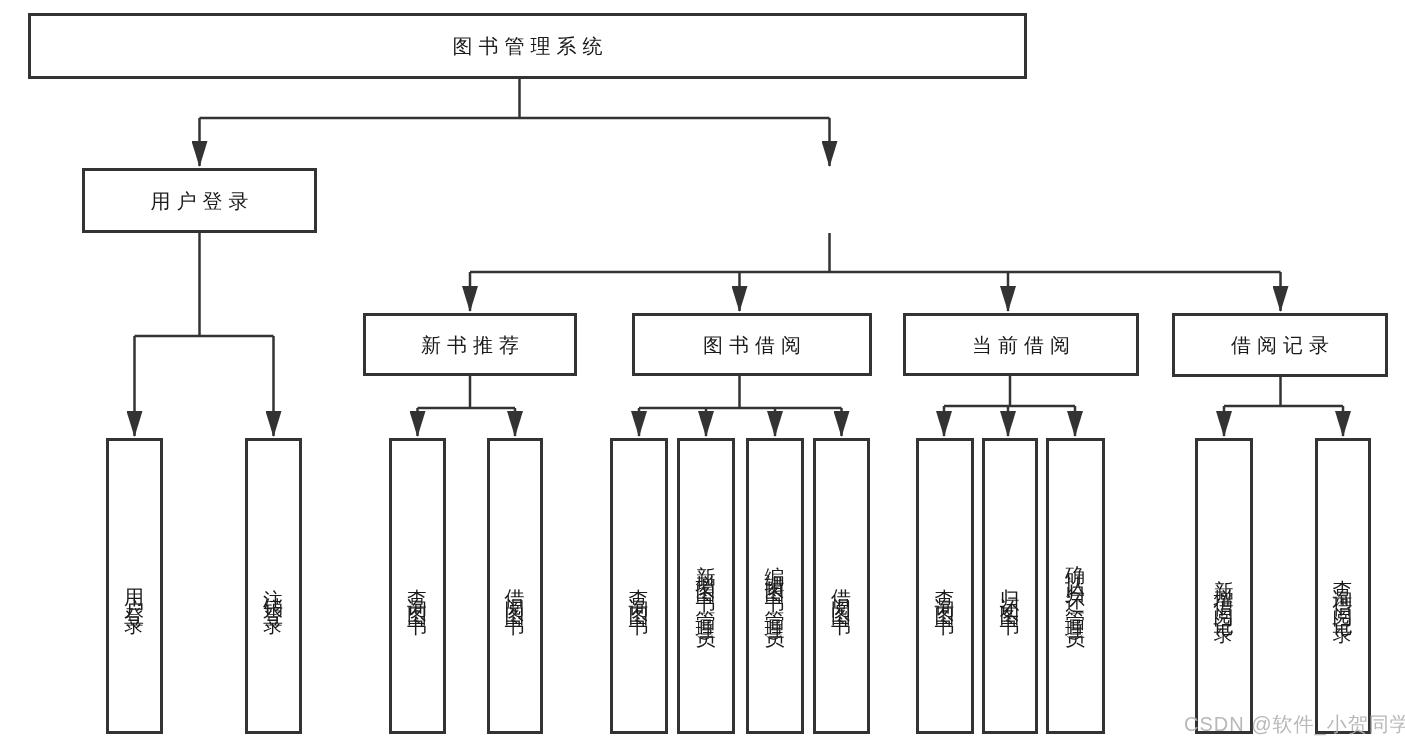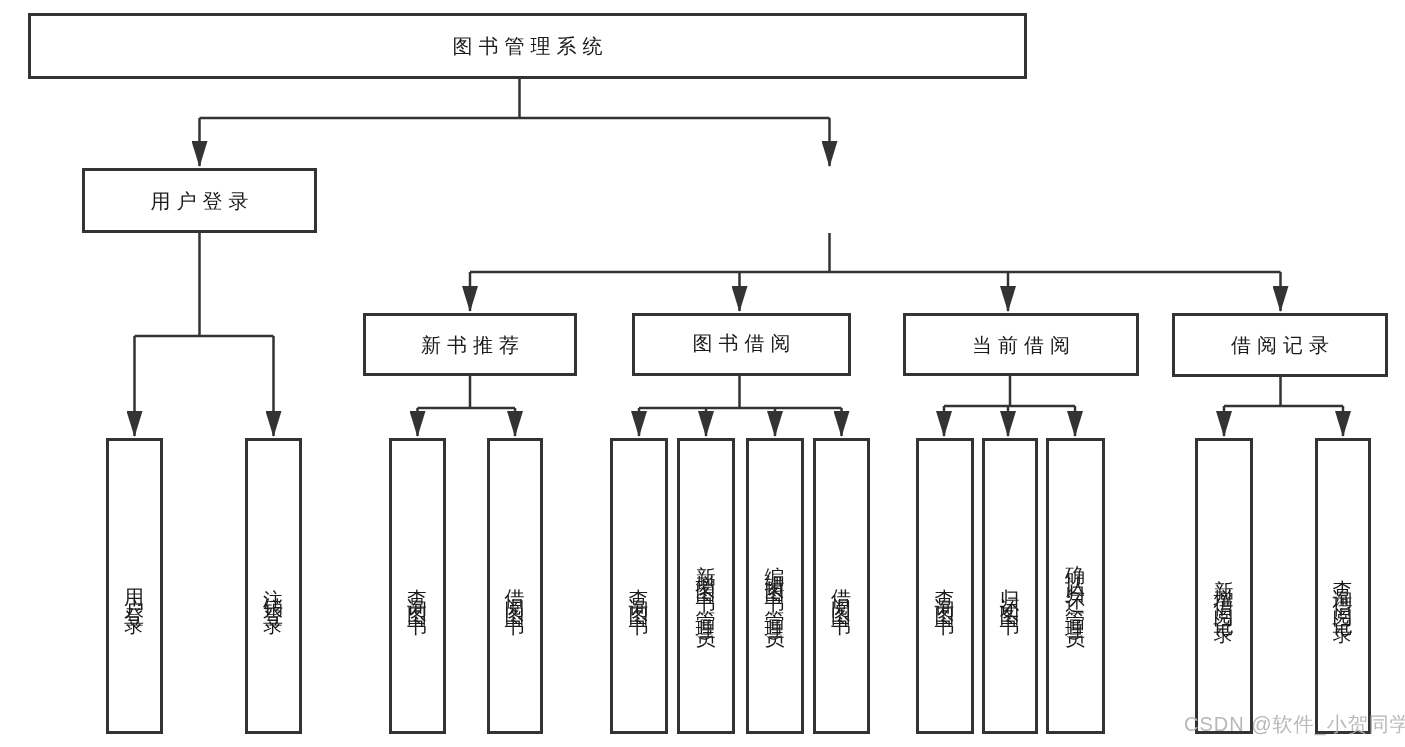--- a/index.html
+++ b/index.html
@@ -117,21 +117,21 @@
     <span class="lbl">图书管理系统</span>
   </div>
 
   <div class="node hbox" style="left:82px; top:168px; width:235px; height:65px;">
     <span class="lbl">用户登录</span>
   </div>
 
   <div class="node hbox" style="left:363px; top:313px; width:214px; height:63px;justify-content:center;">
     <span class="lbl">新书推荐</span>
   </div>
-  <div class="node hbox" style="left:632px; top:313px; width:219px; height:63px;font-family:Liberation Mono, monospace;">
+  <div class="node hbox" style="left:632px; top:313px; width:240px; height:63px;">
     <span class="lbl">图书借阅</span>
   </div>
   <div class="node hbox" style="left:903px; top:313px; width:236px; height:63px;">
     <span class="lbl">当前借阅</span>
   </div>
   <div class="node hbox" style="left:1172px; top:313px; width:216px; height:64px;">
     <span class="lbl">借阅记录</span>
   </div>
 
   <div class="node vbox" style="left:106px; top:438px; width:57px; height:296px;">

